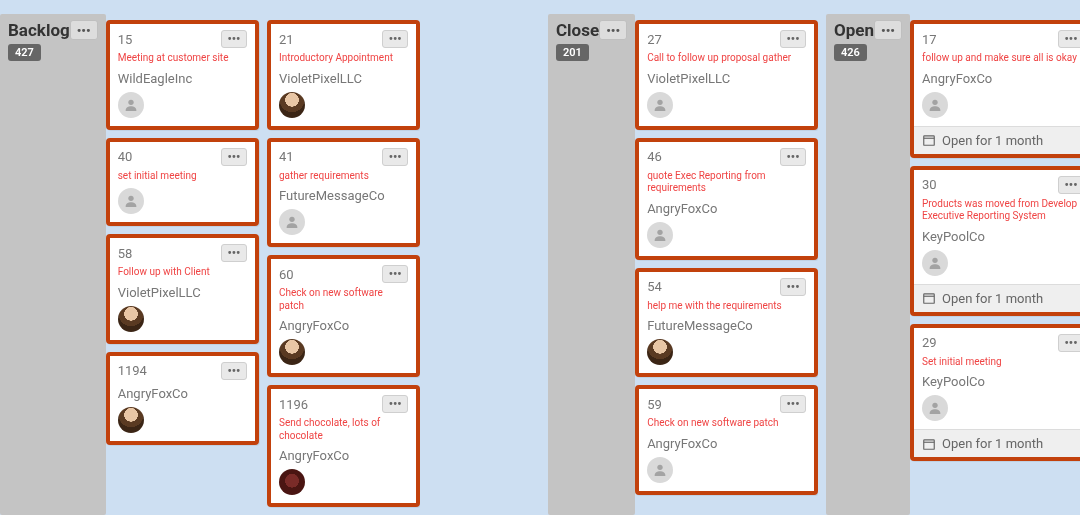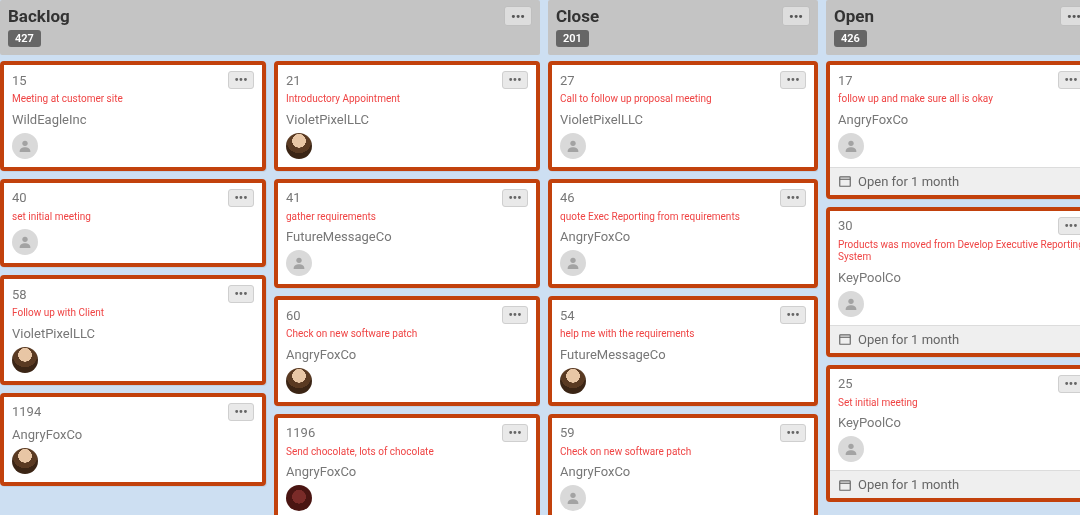--- a/index.html
+++ b/index.html
@@ -1,18 +1,18 @@
 <!DOCTYPE html>
 <html><head>
 <meta charset="utf-8">
 <style>
   html,body{margin:0;padding:0;font-family:-apple-system,BlinkMacSystemFont,"Segoe UI",Roboto,Arial,sans-serif;background:#cddff2;font-size:14px;color:#222;}
   *{box-sizing:border-box;}
   .board{display:flex;gap:8px;width:1080px;height:515px;padding:0;}
-  .lane{flex:0 0 270px;display:flex;flex-direction:column;min-width:0;}
+  .lane{flex:0 0 270px;display:flex;min-width:0;margin-top:14px;}
   .lane.double{flex-basis:540px;}
   .lane-head{background:#c4c4c4;padding:6px 8px 8px 8px;border-radius:2px;}
   .lane-title-row{display:flex;align-items:center;justify-content:space-between;}
   .lane-title{font-weight:700;font-size:17px;color:#333;}
   .lane-count{display:inline-block;background:#666;color:#fff;font-size:11px;font-weight:600;padding:2px 7px;border-radius:3px;margin-top:4px;}
   .lane-menu{background:#ddd;border:1px solid #bfbfbf;border-radius:3px;width:28px;height:20px;display:flex;align-items:center;justify-content:center;color:#555;font-weight:700;font-size:13px;cursor:pointer;}
   .lane-body{margin-top:6px;overflow:hidden;}
   .cols{display:flex;gap:8px;}
   .col{display:flex;flex-direction:column;gap:8px;flex:1 1 0;min-width:0;}
   .card-wrap{position:relative;}
@@ -173,21 +173,21 @@
       <div class="lane-body">
         <div class="cols">
           <div class="col">
             <div class="card-wrap">
               <div class="card">
                 <div class="card-top">
                   <div class="card-head">
                     <span class="card-id">27</span>
                     <div class="card-menu">•••</div>
                   </div>
-                  <div class="card-title">Call to follow up proposal meeting</div>
+                  <div class="card-title">Call to follow up proposal gather</div>
                   <div class="card-sub">VioletPixelLLC</div>
                   <div class="avatar plain">
                     <svg viewBox="0 0 24 24" fill="#777">
                       <circle cx="12" cy="8" r="4"></circle>
                       <path d="M4 20c0-4 4-6 8-6s8 2 8 6v1H4z"></path>
                     </svg>
                   </div>
                 </div>
               </div>
             </div>
@@ -299,21 +299,21 @@
                     <path d="M3 9h18"></path>
                   </svg>
                   <span>Open for 1 month</span>
                 </div>
               </div>
             </div>
             <div class="card-wrap">
               <div class="card">
                 <div class="card-top">
                   <div class="card-head">
-                    <span class="card-id">25</span>
+                    <span class="card-id">29</span>
                     <div class="card-menu">•••</div>
                   </div>
                   <div class="card-title">Set initial meeting</div>
                   <div class="card-sub">KeyPoolCo</div>
                   <div class="avatar plain">
                     <svg viewBox="0 0 24 24" fill="#777">
                       <circle cx="12" cy="8" r="4"></circle>
                       <path d="M4 20c0-4 4-6 8-6s8 2 8 6v1H4z"></path>
                     </svg>
                   </div>

